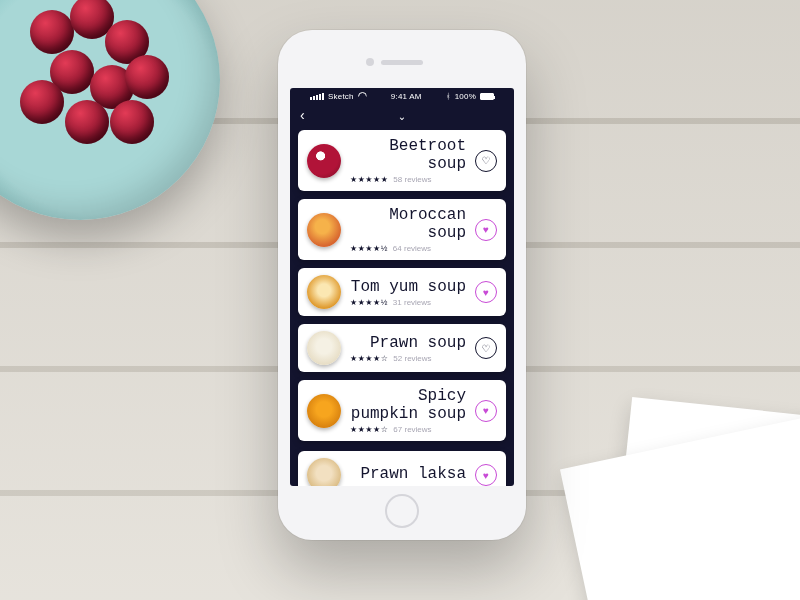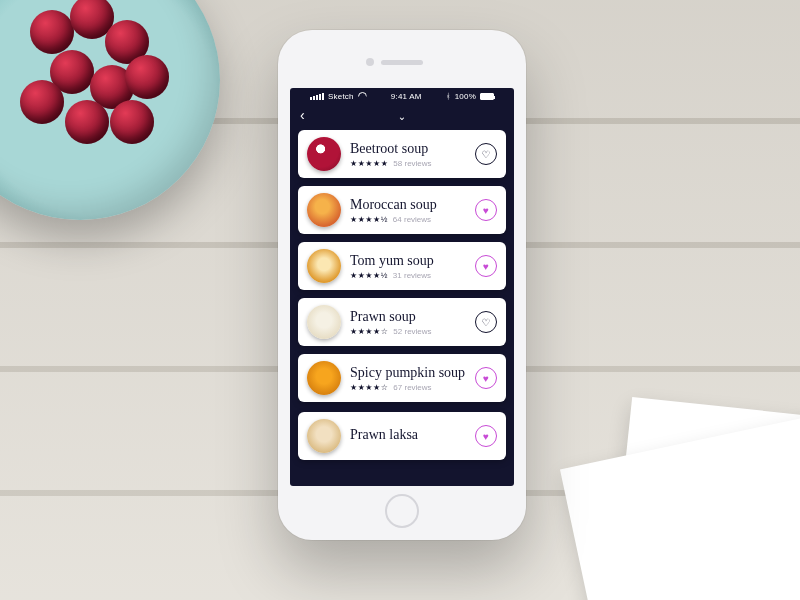--- a/index.html
+++ b/index.html
@@ -79,21 +79,21 @@
     box-shadow:0 2px 6px rgba(0,0,0,.25); }
   .thumb { width:34px; height:34px; border-radius:50%; flex:none;
     box-shadow:0 2px 4px rgba(0,0,0,.3); }
   .t0{background:radial-gradient(circle at 40% 35%,#fff 14%,#b11338 16% 60%,#7a0b24 100%);}
   .t1{background:radial-gradient(circle at 45% 40%,#f6b24a 25%,#d8662f 70%);}
   .t2{background:radial-gradient(circle at 50% 45%,#fbe7b2 25%,#df9a2e 70%);}
   .t3{background:radial-gradient(circle at 50% 45%,#f5f1e4 30%,#e6dcc3 75%);}
   .t4{background:radial-gradient(circle at 50% 45%,#f7a51e 30%,#d67f0e 75%);}
   .t5{background:radial-gradient(circle at 50% 45%,#f2e0c1 30%,#d9b97f 75%);}
   .info { flex:1; min-width:0; }
-  .name { font-size:14px; font-weight:400; font-family:Liberation Serif, serif; margin-bottom:2px; }
+  .name { font-size:16px; font-weight:400; font-family:Liberation Mono, monospace; margin-bottom:2px;text-align:right; }
   .meta { display:flex; align-items:center; gap:5px; }
   .stars { font-size:8px; letter-spacing:.5px; color:#13142e; }
   .rev { font-size:8px; color:#a8a6b3; }
   .fav { width:22px; height:22px; border-radius:50%; flex:none;
     display:flex; align-items:center; justify-content:center; font-size:10px;
     border:1.5px solid; background:#fff; }
   .fav.off { border-color:#13142e; color:#13142e; }
   .fav.on  { border-color:#c84bd6; color:#c84bd6; }
   .card.last { margin-bottom:0; transform:translateY(2px); }
 </style>

